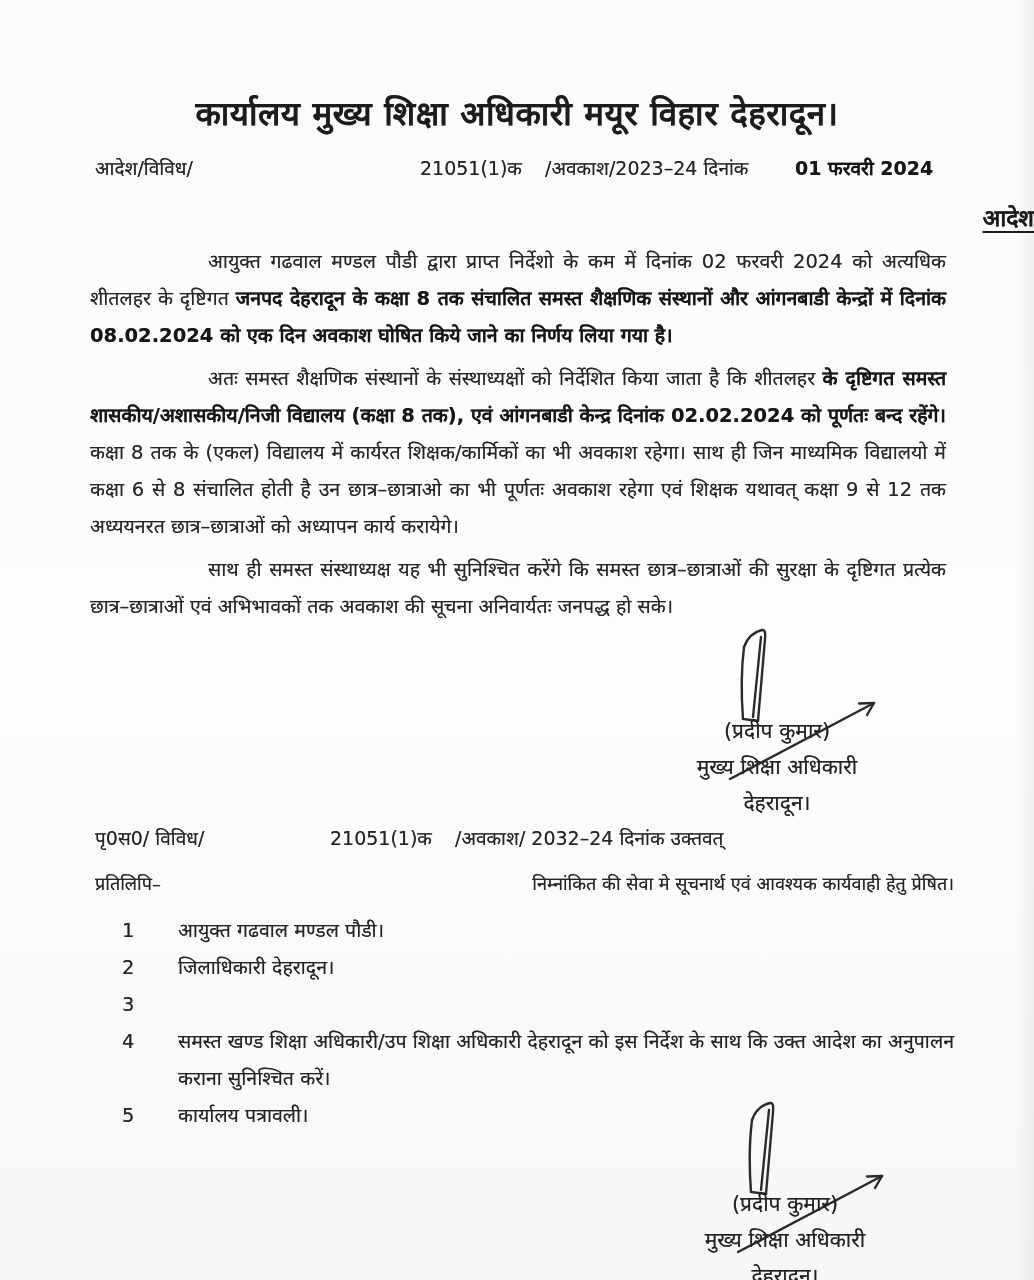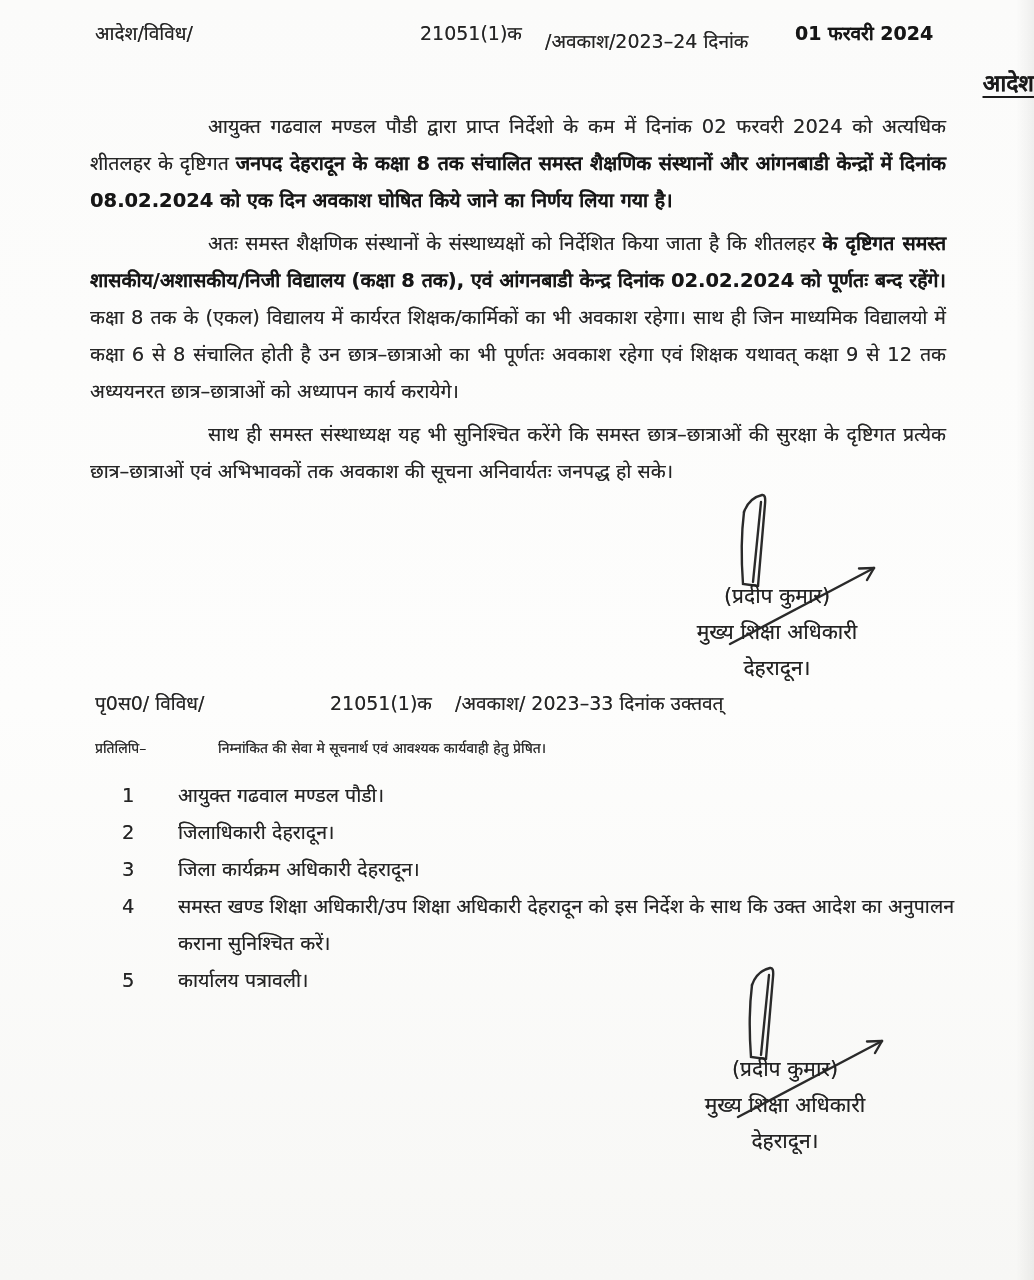--- a/index.html
+++ b/index.html
@@ -27,21 +27,21 @@
     font-size:33px;
     font-weight:700;
     letter-spacing:0.5px;
     color:#1c1c1c;
   }
   .ref-row{
     position:relative;height:34px;margin-top:20px;font-size:19px;
   }
   .ref-row .rl{position:absolute;left:95px;top:0;}
   .ref-row .rn{position:absolute;left:420px;top:0;}
-  .ref-row .rm{position:absolute;left:545px;top:8px;}
+  .ref-row .rm{position:absolute;left:545px;top:0;}
   .ref-row .rd{position:absolute;left:795px;top:0;font-weight:700;color:#161616;}
   .order-heading{
     margin-top:12px;
     text-align:right;
     font-size:23px;
     font-weight:700;
     color:#1b1b1b;
   }
   .order-heading span{
     text-decoration:underline;
@@ -71,38 +71,39 @@
     pointer-events:none;
   }
   .sig .sig-name{position:relative;z-index:2;}
   .endorse-row{
     position:relative;height:34px;margin-top:4px;font-size:19px;
   }
   .endorse-row .el{position:absolute;left:95px;top:0;}
   .endorse-row .en{position:absolute;left:330px;top:0;}
   .endorse-row .er{position:absolute;left:455px;top:0;}
   .copy-row{
-    position:relative;margin-top:6px;font-size:14px;line-height:37px;
+    position:relative;margin-top:6px;font-size:18px;line-height:37px;padding-left:8px;
   }
   .copy-row .cl{position:absolute;left:95px;top:0;}
-  .copy-row .ci{margin-left:218px;margin-right:80px;}
+  .copy-row .ci{margin-left:218px;margin-right:80px;text-align:right;}
   .copy-list{
     margin-top:10px;font-size:19.5px;line-height:37px;
   }
   .copy-item{display:flex;margin-bottom:0;}
   .copy-item .num{width:56px;text-align:left;padding-left:122px;flex:none;box-sizing:content-box;}
   .copy-item .txt{flex:1;margin-right:74px;}
   .sig2{margin-top:52px;margin-right:104px;}
   .scribble path{stroke:#2a2a2a;stroke-width:2.4;fill:none;stroke-linecap:round;}
 </style>
 </head>
 <body>
 
 <div class="page">
 
+  <div class="doc-title">कार्यालय मुख्य शिक्षा अधिकारी मयूर विहार देहरादून।</div>
 
   <div class="ref-row">
     <span class="rl">आदेश/विविध/</span>
     <span class="rn">21051(1)क</span>
     <span class="rm">/अवकाश/2023–24 दिनांक</span>
     <span class="rd">01 फरवरी 2024</span>
   </div>
 
   <div class="order-heading">
     <span>आदेश</span>
@@ -124,40 +125,39 @@
       <path d="M252,86 l-7,12"></path>
     </svg>
     <div class="sig-name">(प्रदीप कुमार)</div>
     <div>मुख्य शिक्षा अधिकारी</div>
     <div>देहरादून।</div>
   </div>
 
   <div class="endorse-row">
     <span class="el">पृ0स0/ विविध/</span>
     <span class="en">21051(1)क</span>
-    <span class="er">/अवकाश/ 2023–33 दिनांक उक्तवत्</span>
+    <span class="er">/अवकाश/ 2032–24 दिनांक उक्तवत्</span>
   </div>
 
   <div class="copy-row">
     <span class="cl">प्रतिलिपि–</span>
     <div class="ci">निम्नांकित की सेवा मे सूचनार्थ एवं आवश्यक कार्यवाही हेतु प्रेषित।</div>
   </div>
 
   <div class="copy-list">
     <div class="copy-item">
       <span class="num">1</span>
       <span class="txt">आयुक्त गढवाल मण्डल पौडी।</span>
     </div>
     <div class="copy-item">
       <span class="num">2</span>
       <span class="txt">जिलाधिकारी देहरादून।</span>
     </div>
     <div class="copy-item">
       <span class="num">3</span>
-      <span class="txt">जिला कार्यक्रम अधिकारी देहरादून।</span>
     </div>
     <div class="copy-item">
       <span class="num">4</span>
       <span class="txt">समस्त खण्ड शिक्षा अधिकारी/उप शिक्षा अधिकारी देहरादून को इस निर्देश के साथ कि उक्त आदेश का अनुपालन कराना सुनिश्चित करें।</span>
     </div>
     <div class="copy-item">
       <span class="num">5</span>
       <span class="txt">कार्यालय पत्रावली।</span>
     </div>
   </div>

